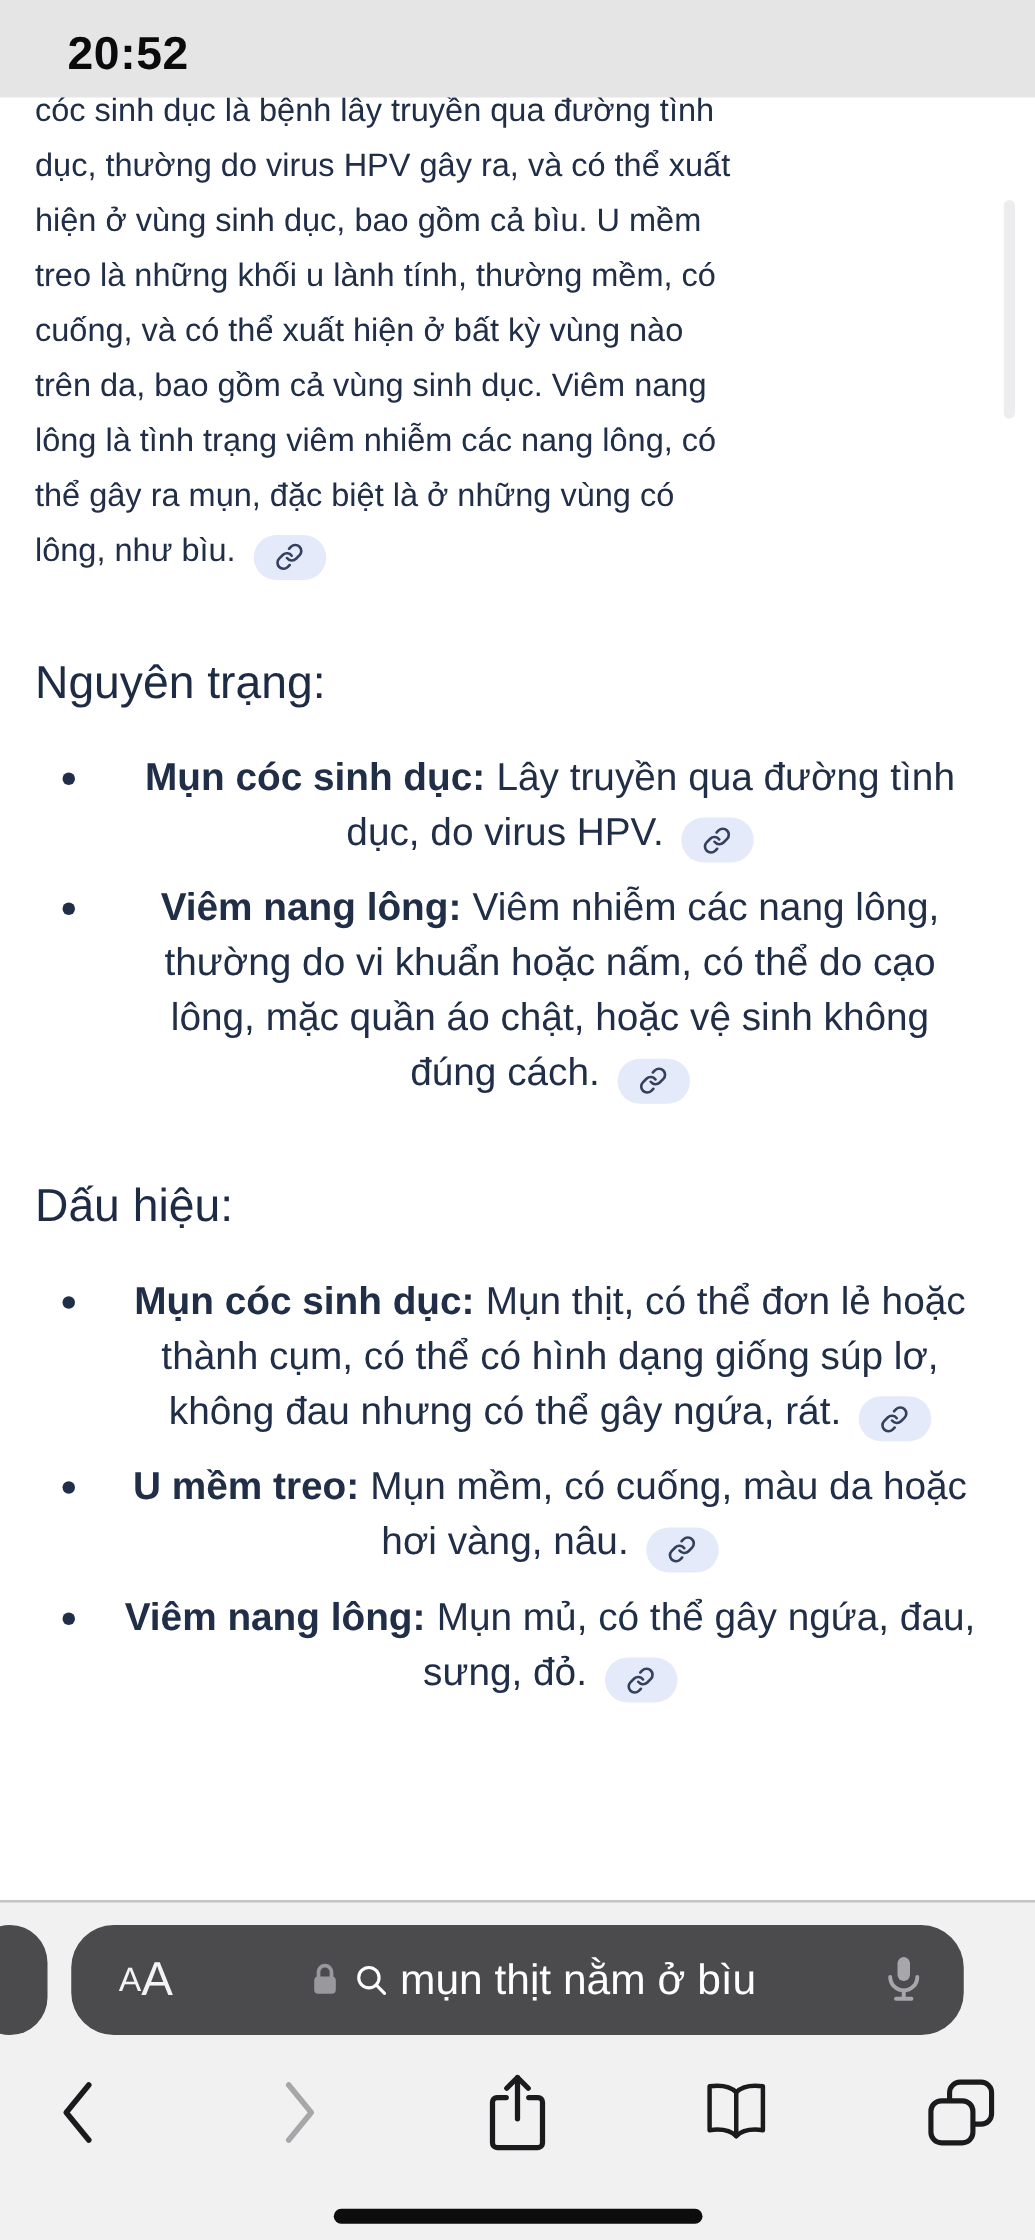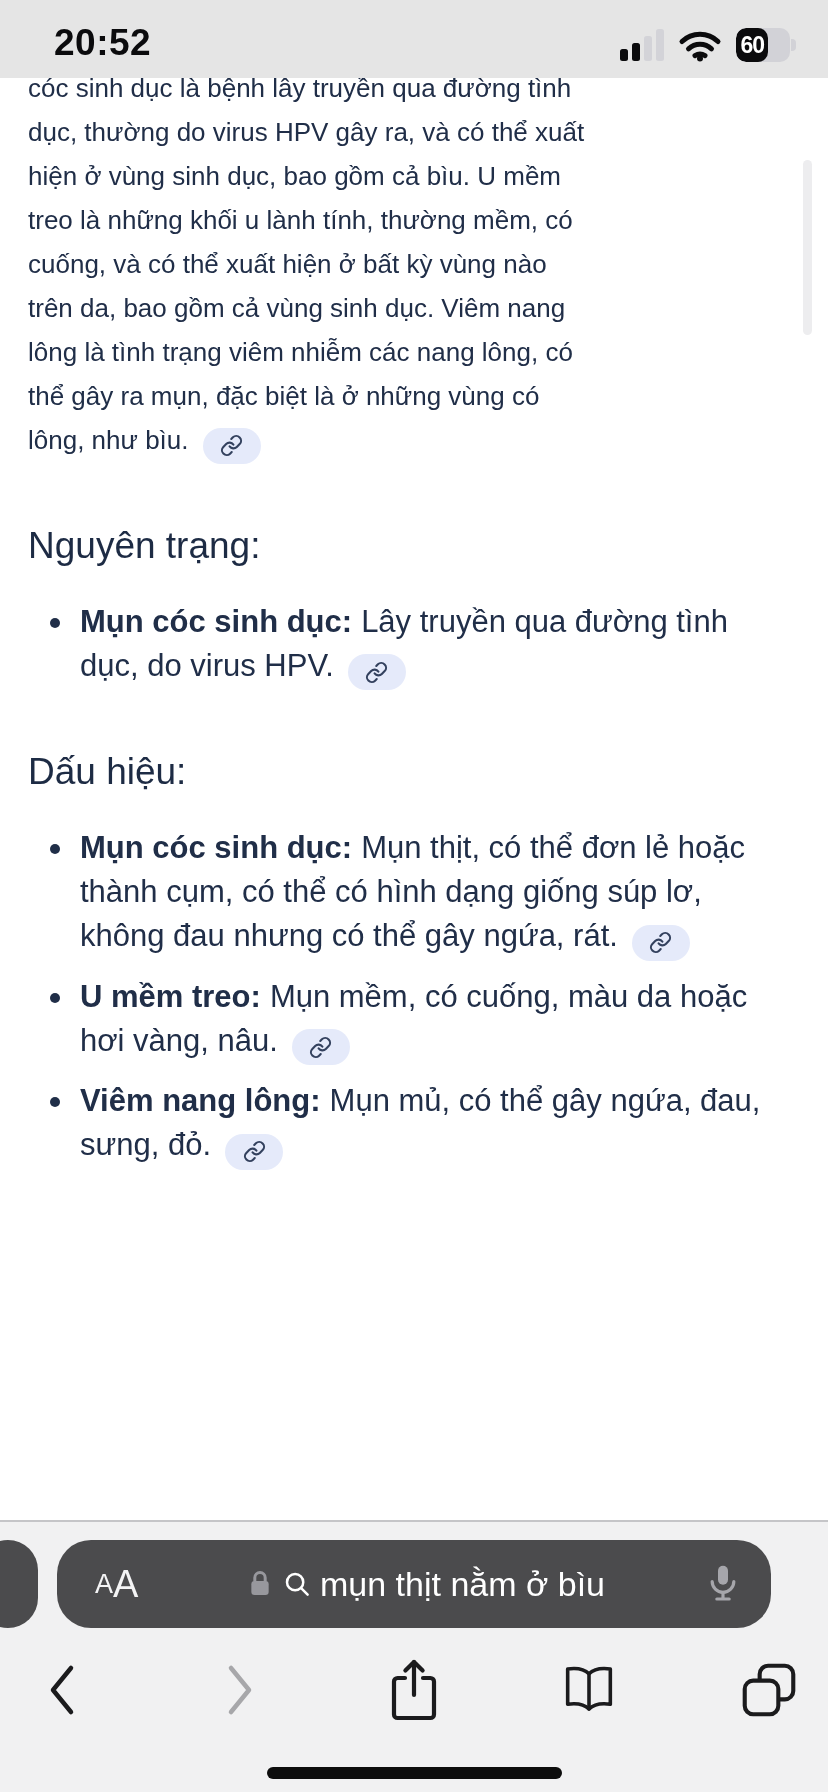--- a/index.html
+++ b/index.html
@@ -19,21 +19,21 @@
   .bar1{height:12px}.bar2{height:18px}.bar3{height:25px}.bar4{height:32px}
   .battery{position:relative;width:62px;height:34px;}
   .batt-body{position:absolute;left:0;top:0;width:54px;height:34px;border-radius:10px;background:#d2d2d7;overflow:hidden;}
   .batt-fill{position:absolute;left:0;top:0;bottom:0;width:60%;background:#0b0b0d;border-radius:10px;display:flex;align-items:center;justify-content:center;}
   .batt-fill span{color:#fff;font-size:23px;font-weight:700;letter-spacing:-1px;}
   .batt-cap{position:absolute;right:2px;top:11px;width:5px;height:12px;background:#d2d2d7;border-radius:0 4px 4px 0;}
   
   .content{position:absolute;top:0;left:0;width:828px;padding:0 28px;box-sizing:border-box;color:#202e48;z-index:1;}
   .intro{margin:66px 0 0;font-size:26px;line-height:44px;white-space:pre-line;}
   h2{font-size:37px;line-height:48px;font-weight:500;margin:58px 0 30px;color:#1d2b44;}
-  .blist{margin:0;padding:0;list-style:none;}
+  .blist{margin:0;padding:0;list-style:none;text-align:center;}
   .bitem{display:flex;}
   .bitem + .bitem{margin-top:14px;}
   .bdot{flex:0 0 auto;width:10px;height:10px;border-radius:50%;background:#202e48;margin:18px 20px 0 22px;}
   .bbody{flex:1 1 auto;font-size:31px;line-height:44px;white-space:pre-line;}
   .blabel{font-weight:700;}
   .btext{margin-left:9px;}
   .link-pill{display:inline-flex;align-items:center;justify-content:center;width:58px;height:36px;border-radius:18px;
     background:#e5eafa;margin-left:14px;vertical-align:-8px;white-space:normal;}
   .scroll-thumb{position:absolute;right:16px;top:160px;width:9px;height:175px;border-radius:4.5px;background:#ededef;z-index:5;}
   
@@ -77,20 +77,32 @@
       <li class="bitem">
         <span class="bdot"></span>
         <div class="bbody"><b class="blabel">Mụn cóc sinh dục:</b><span class="btext">Lây truyền qua đường tình
 dục, do virus HPV.</span><span class="link-pill">
               <svg width="23" height="23" viewBox="0 0 24 24" fill="none" stroke="#33415e" stroke-width="2.2" stroke-linecap="round" stroke-linejoin="round">
                 <path d="M10 13a5 5 0 0 0 7.54.54l3-3a5 5 0 0 0-7.07-7.07l-1.72 1.71"></path>
                 <path d="M14 11a5 5 0 0 0-7.54-.54l-3 3a5 5 0 0 0 7.07 7.07l1.71-1.71"></path>
               </svg>
             </span></div>
       </li>
+      <li class="bitem">
+        <span class="bdot"></span>
+        <div class="bbody"><b class="blabel">Viêm nang lông:</b><span class="btext">Viêm nhiễm các nang lông,
+thường do vi khuẩn hoặc nấm, có thể do cạo
+lông, mặc quần áo chật, hoặc vệ sinh không
+đúng cách.</span><span class="link-pill">
+              <svg width="23" height="23" viewBox="0 0 24 24" fill="none" stroke="#33415e" stroke-width="2.2" stroke-linecap="round" stroke-linejoin="round">
+                <path d="M10 13a5 5 0 0 0 7.54.54l3-3a5 5 0 0 0-7.07-7.07l-1.72 1.71"></path>
+                <path d="M14 11a5 5 0 0 0-7.54-.54l-3 3a5 5 0 0 0 7.07 7.07l1.71-1.71"></path>
+              </svg>
+            </span></div>
+      </li>
     </ul>
 
     <h2>Dấu hiệu:</h2>
     <ul class="blist">
       <li class="bitem">
         <span class="bdot"></span>
         <div class="bbody"><b class="blabel">Mụn cóc sinh dục:</b><span class="btext">Mụn thịt, có thể đơn lẻ hoặc
 thành cụm, có thể có hình dạng giống súp lơ,
 không đau nhưng có thể gây ngứa, rát.</span><span class="link-pill">
               <svg width="23" height="23" viewBox="0 0 24 24" fill="none" stroke="#33415e" stroke-width="2.2" stroke-linecap="round" stroke-linejoin="round">
@@ -119,42 +131,20 @@
               </svg>
             </span></div>
       </li>
     </ul>
   </div>
 
   <div class="scroll-thumb"></div>
 
   <div class="status-bar">
     <span class="time">20:52</span>
-    <div class="sb-right">
-      <span class="cell-bars">
-        <i class="bar1 on"></i>
-          <i class="bar2 on"></i>
-          <i class="bar3"></i>
-          <i class="bar4"></i>
-      </span>
-      <svg width="44" height="33" viewBox="0 0 44 33" fill="none">
-        <path d="M4 12.5a26 26 0 0 1 36 0" stroke="#0b0b0d" stroke-width="5" stroke-linecap="round"></path>
-        <path d="M10.5 19.8a17 17 0 0 1 23 0" stroke="#0b0b0d" stroke-width="5" stroke-linecap="round"></path>
-        <path d="M17 26.6a9 9 0 0 1 10 0" stroke="#0b0b0d" stroke-width="5" stroke-linecap="round"></path>
-        <circle cx="22" cy="29.5" r="3" fill="#0b0b0d"></circle>
-      </svg>
-      <span class="battery">
-        <span class="batt-body">
-          <span class="batt-fill">
-              <span>60</span>
-            </span>
-        </span>
-        <span class="batt-cap"></span>
-      </span>
-    </div>
   </div>
 
   <div class="bottom-chrome">
     <div class="ghost-pill"></div>
     <div class="addr-pill">
       <span class="aa-btn">
           <span class="a-small">A</span>
           <span class="a-big">A</span>
         </span>
       <span class="addr-center">

